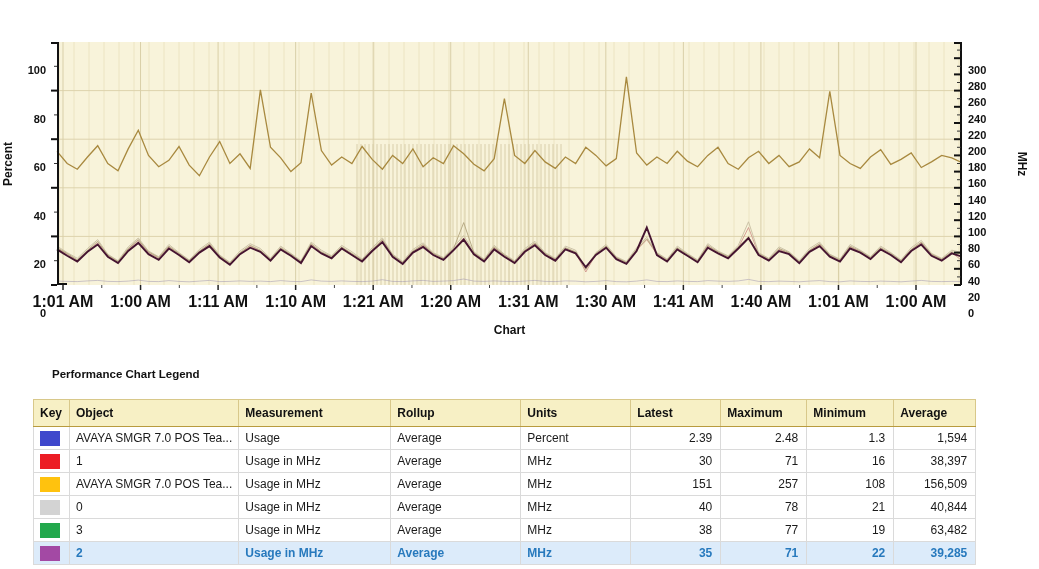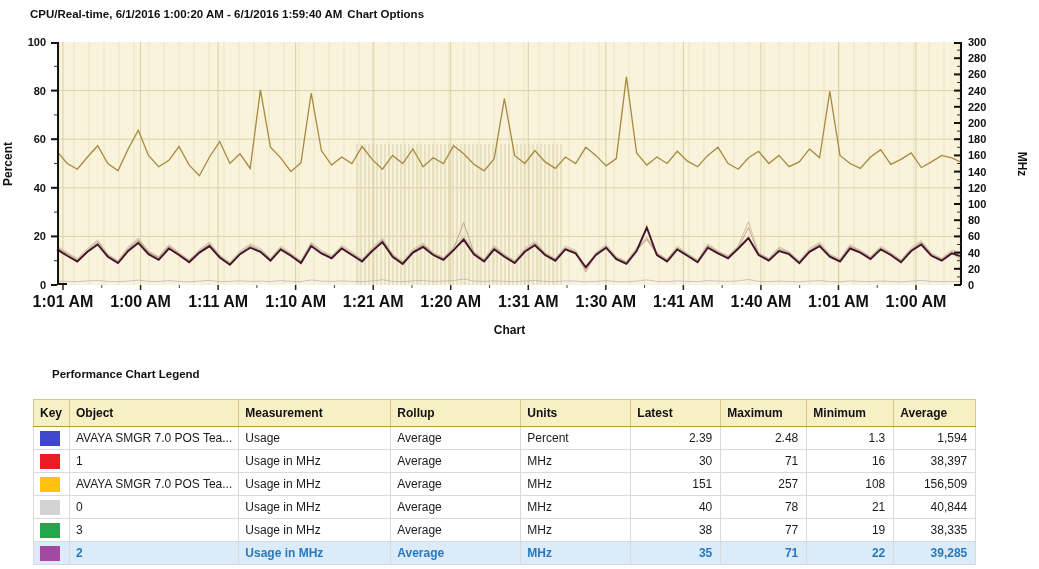--- a/index.html
+++ b/index.html
@@ -15,21 +15,21 @@
              box-sizing:border-box;cursor:pointer;}
   .selectbox .val{padding-left:8px;flex:1;}
   .selectbox .arrow-seg{width:23px;height:100%;border-left:1px solid #bdbdbd;border-radius:0 3px 3px 0;
              background:linear-gradient(#fafafa,#dcdcdc);display:flex;align-items:center;justify-content:center;}
   .tri-down{width:0;height:0;border-left:5px solid transparent;border-right:5px solid transparent;border-top:6px solid #4a4a4a;}
   .icon-btn{display:flex;align-items:center;cursor:pointer;background:none;border:none;padding:0;}
   .caret{width:0;height:0;border-left:4px solid transparent;border-right:4px solid transparent;border-top:5px solid #222;margin-left:2px;}
   
   .chart{position:absolute;left:0;top:35px;width:1039px;height:312px;}
   .plot-svg{position:absolute;left:49px;top:7px;}
-  .ytick{position:absolute;font-size:11px;font-weight:bold;color:#111;}
+  .ytick{position:absolute;font-size:11px;font-weight:bold;color:#111;margin-top:28px;}
   .ytick.left{left:12px;width:34px;text-align:right;}
   .ytick.right{left:968px;width:34px;text-align:left;}
   .xtick{position:absolute;width:70px;text-align:center;font-size:16px;font-weight:bold;color:#111;top:258px;}
   .ytitle{position:absolute;width:80px;height:14px;text-align:center;font-size:12px;font-weight:bold;}
   .ytitle.left{left:-32px;top:122px;transform:rotate(-90deg);}
   .ytitle.right{left:982px;top:122px;transform:rotate(90deg);}
   .xtitle{position:absolute;left:57px;top:288px;width:905px;text-align:center;font-size:12px;font-weight:bold;}
   
   .legend-heading{position:absolute;left:52px;top:368px;font-size:11.5px;font-weight:bold;}
   .legend-table{position:absolute;left:33px;top:399px;border-collapse:collapse;table-layout:fixed;
@@ -41,23 +41,20 @@
   .legend-table td.num{text-align:right;padding-right:8px;}
   .legend-table tr.sel td{background:#dcebfa;color:#2779bd;font-weight:bold;}
   .swatch{width:20px;height:15px;margin-left:2px;}
   .keycell{padding:2px 4px !important;}
 </style>
 </head>
 <body>
 
 <div class="page">
 
-  <div class="titlebar">
-    <span>CPU/Real-time, 6/1/2016 1:00:20 AM - 6/1/2016 1:59:40 AM</span><span class="opt">Chart Options</span>
-  </div>
 
 
   <div class="chart">
     <svg class="plot-svg" width="913" height="250" viewBox="-8 0 913 250">
         <rect x="0" y="0" width="905" height="243" fill="#f8f3da"></rect>
         <line x1="2" y1="0" x2="2" y2="243" stroke="#ece4c2" stroke-width="1"></line>
         <line x1="17" y1="0" x2="17" y2="243" stroke="#ece4c2" stroke-width="1"></line>
         <line x1="32" y1="0" x2="32" y2="243" stroke="#ece4c2" stroke-width="1"></line>
         <line x1="47" y1="0" x2="47" y2="243" stroke="#ece4c2" stroke-width="1"></line>
         <line x1="62" y1="0" x2="62" y2="243" stroke="#ece4c2" stroke-width="1"></line>
@@ -382,21 +379,21 @@
           <td class="keycell">
             <div class="swatch" style="background: rgb(34, 168, 76);"></div>
           </td>
           <td>3</td>
           <td>Usage in MHz</td>
           <td>Average</td>
           <td>MHz</td>
           <td class="num">38</td>
           <td class="num">77</td>
           <td class="num">19</td>
-          <td class="num">38,335</td>
+          <td class="num">63,482</td>
         </tr>
         <tr class="sel">
           <td class="keycell">
             <div class="swatch" style="background: rgb(163, 73, 164);"></div>
           </td>
           <td>2</td>
           <td>Usage in MHz</td>
           <td>Average</td>
           <td>MHz</td>
           <td class="num">35</td>

